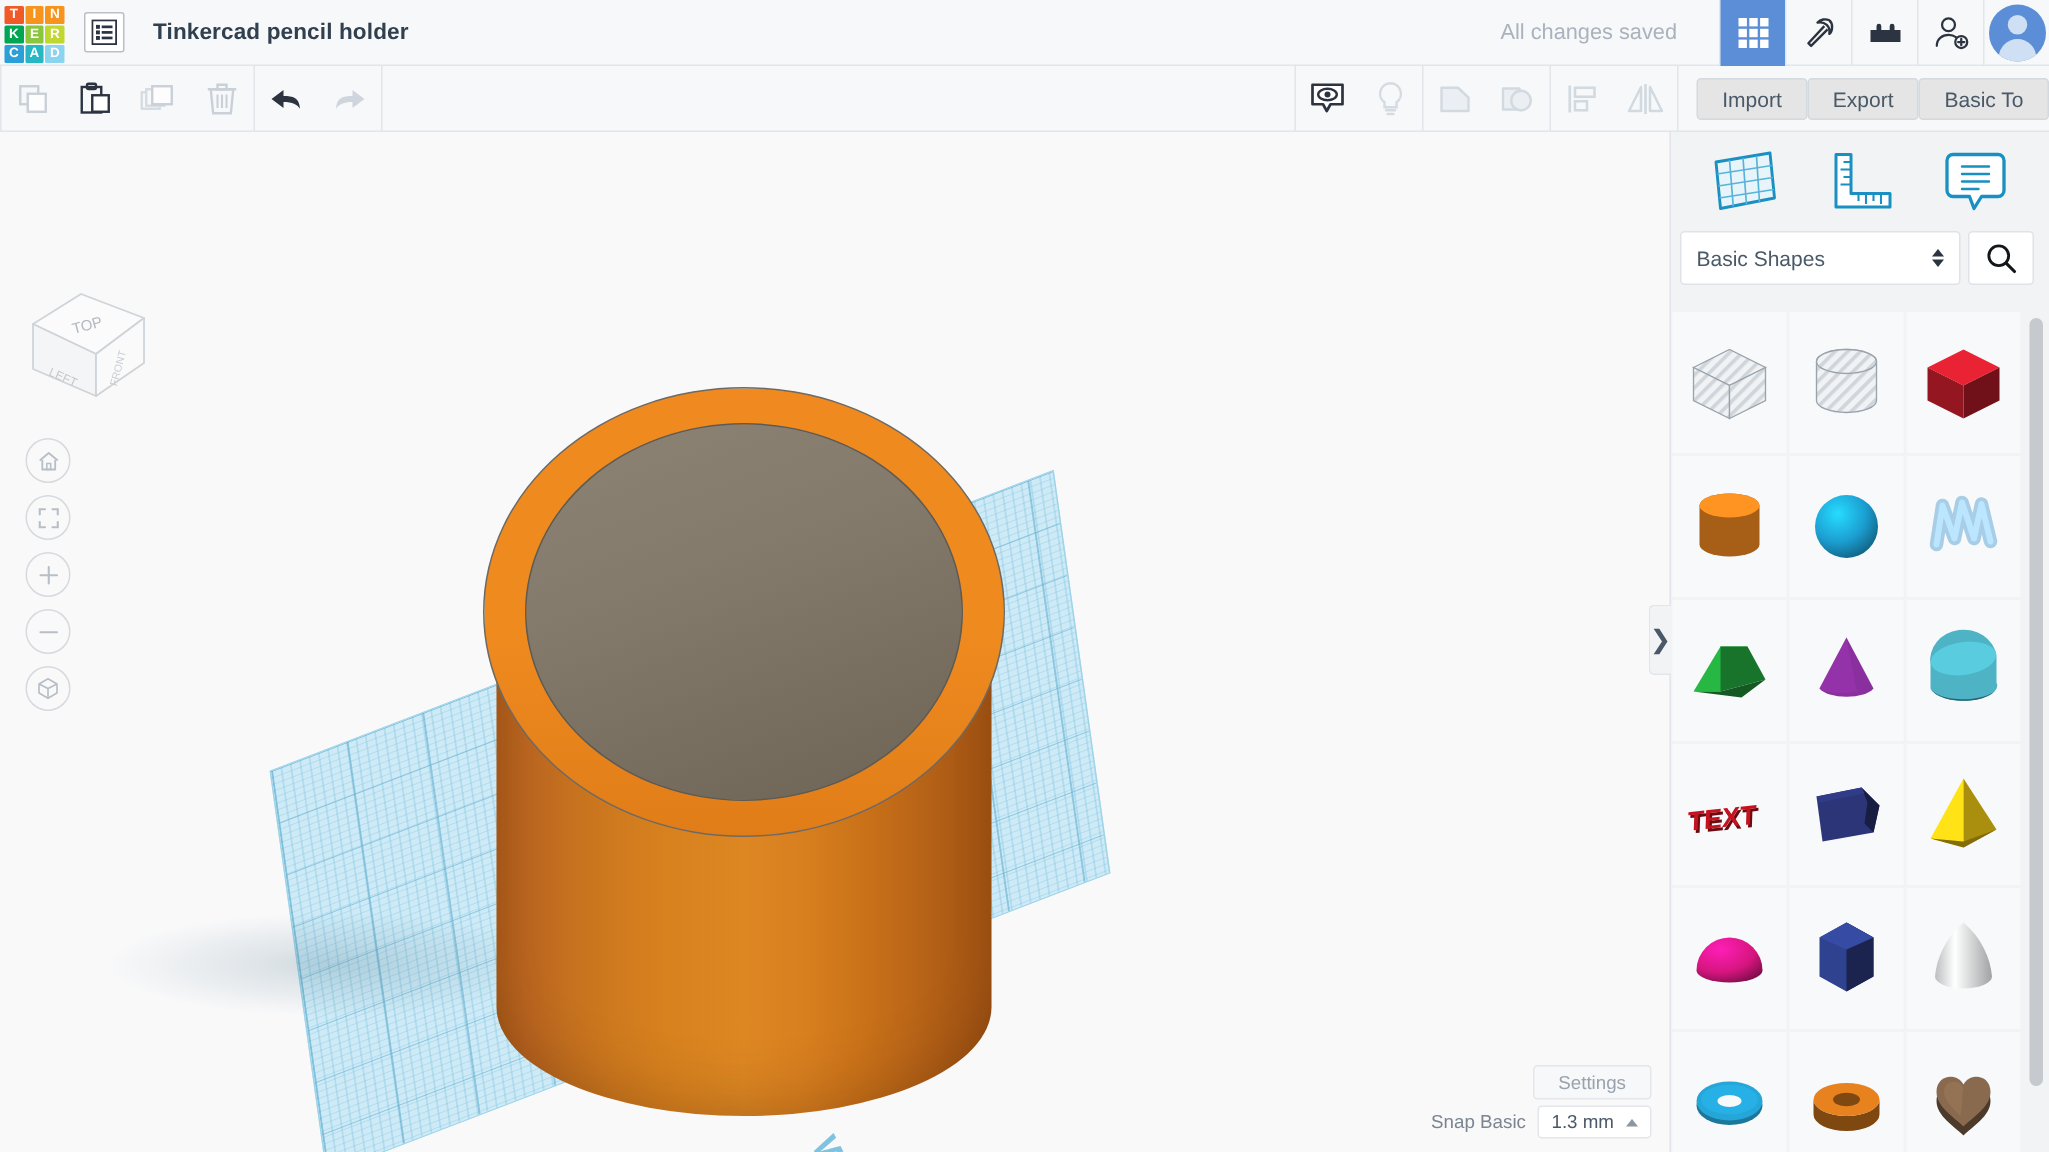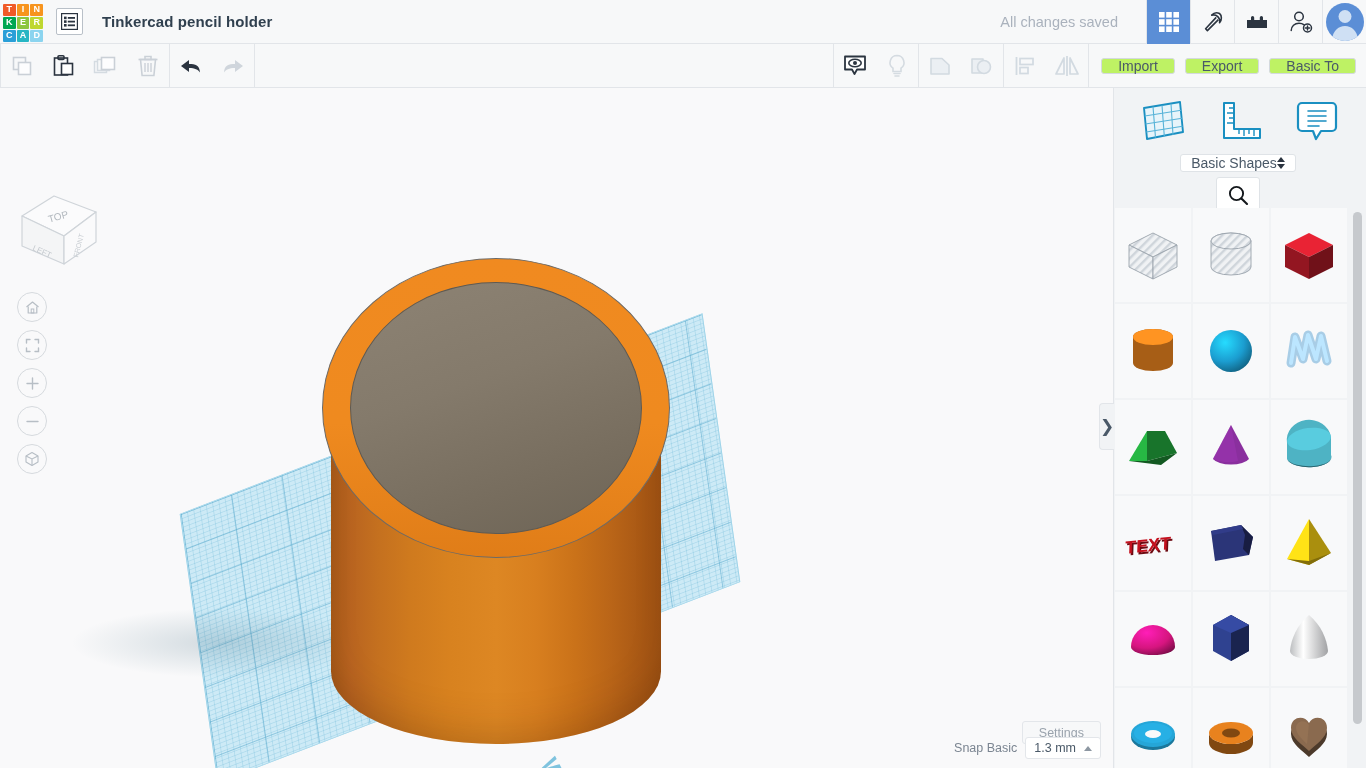--- a/index.html
+++ b/index.html
@@ -75,22 +75,22 @@
   }
   .tb-group { display: flex; align-items: center; height: 44px; }
   .tb-sep { width: 1px; height: 44px; background: #e2e5e9; }
   .tb-btn {
     width: 42px; height: 44px; display: flex; align-items: center; justify-content: center;
     cursor: pointer; background: transparent; border: none;
   }
   .tb-btn.disabled { opacity: .85; cursor: default; }
   #toolbar .spacer-flex { flex: 1; }
   .act-btn {
-    height: 16px; padding: 0 16px; margin-right: 10px;
-    border: 1px solid #d4d9df; border-radius: 3px; background: #bef264;
+    height: 28px; padding: 0 16px; margin-right: 0;
+    border: 1px solid #d4d9df; border-radius: 3px; background: #e5e5e5;
     font-size: 14px; color: #4a5968; cursor: pointer;
     font-family: "Liberation Sans", sans-serif;
     display: flex; align-items: center; justify-content: center;
   }
 
   
   #viewport {
     position: absolute; top: 88px; left: 0; width: 1113px; height: 680px;
     background: #f9f9fa; overflow: hidden;
   }
@@ -151,21 +151,21 @@
   
   #viewcube { position: absolute; left: 14px; top: 98px; width: 90px; height: 90px; }
   .nav-btn {
     position: absolute; left: 17px; width: 30px; height: 30px;
     border: 1px solid #d6dade; border-radius: 50%; background: transparent;
     display: flex; align-items: center; justify-content: center; cursor: pointer;
   }
 
   
   #settings-btn {
-    position: absolute; right: 12px; bottom: 24px;
+    position: absolute; right: 12px; bottom: 35px;
     height: 23px; padding: 0 16px;
     border: 1px solid #e3e6ea; border-radius: 3px; background: #f7f8f9;
     font-size: 12.5px; color: #9aa3ad; cursor: pointer;
     font-family: "Liberation Sans", sans-serif;
     display: flex; align-items: center;
   }
   #snapgrid-row {
     position: absolute; right: 12px; bottom: 9px;
     display: flex; align-items: center;
   }
@@ -184,21 +184,21 @@
   
   #right-panel {
     position: absolute; top: 88px; right: 0; width: 253px; height: 680px;
     background: #f1f3f5; border-left: 1px solid #e2e5e9;
   }
   #panel-tabs {
     display: flex; align-items: center; justify-content: space-around;
     height: 66px; padding: 0 10px;
   }
   .panel-tab { width: 56px; height: 50px; display: flex; align-items: center; justify-content: center; cursor: pointer; }
-  #panel-controls { display: flex; align-items: center; padding: 0 10px 0 6px; gap: 5px; flex-direction: column; }
+  #panel-controls { display: flex; align-items: center; padding: 0 10px 0 6px; gap: 5px; }
   #shape-select {
     flex: 1; height: 36px; background: #fff; border: 1px solid #dfe3e7; border-radius: 3px;
     display: flex; align-items: center; padding: 0 10px; cursor: pointer;
     font-size: 14px; color: #4a5968; justify-content: space-between;
   }
   .sel-arrows { display: flex; flex-direction: column; gap: 2px; }
   .sel-arrows i { display: block; width: 0; height: 0; border-left: 4px solid transparent; border-right: 4px solid transparent; }
   .sel-arrows i.up { border-bottom: 5px solid #2b3440; }
   .sel-arrows i.dn { border-top: 5px solid #2b3440; }
   #search-btn {

